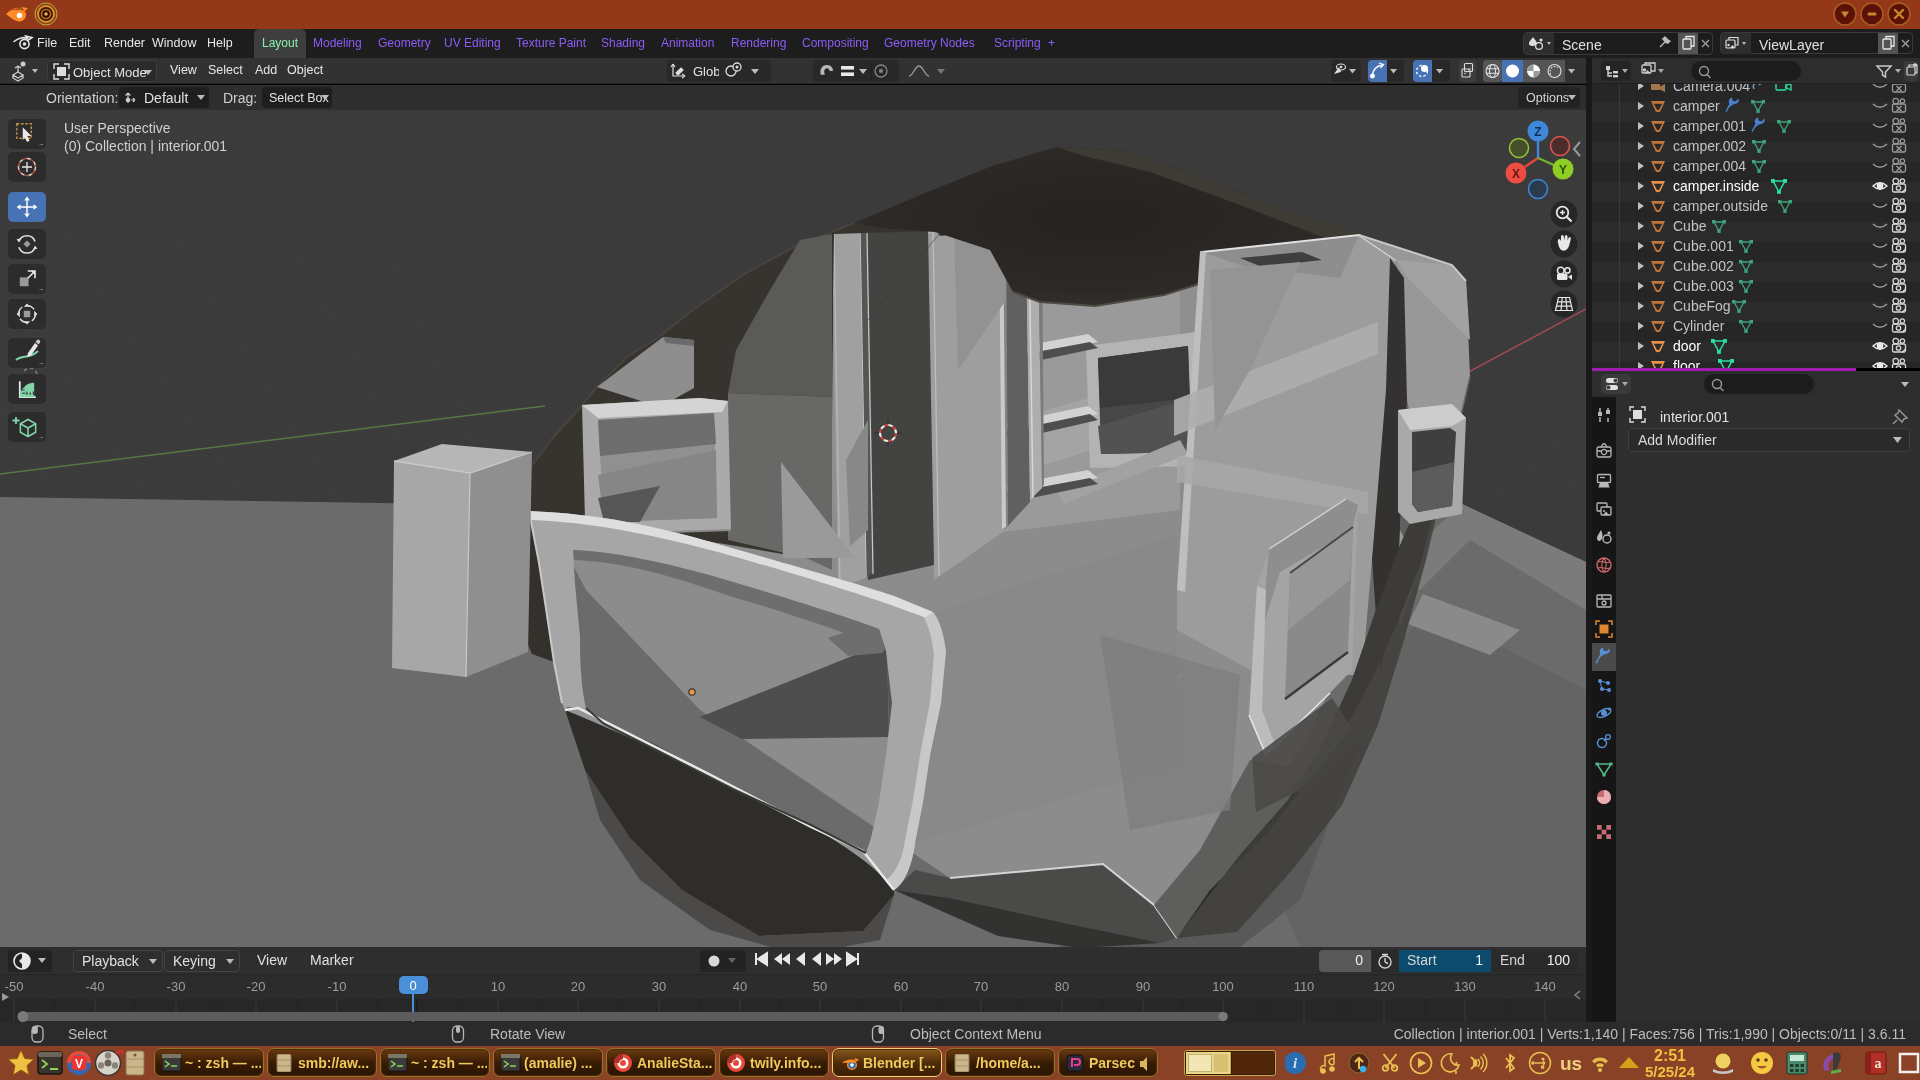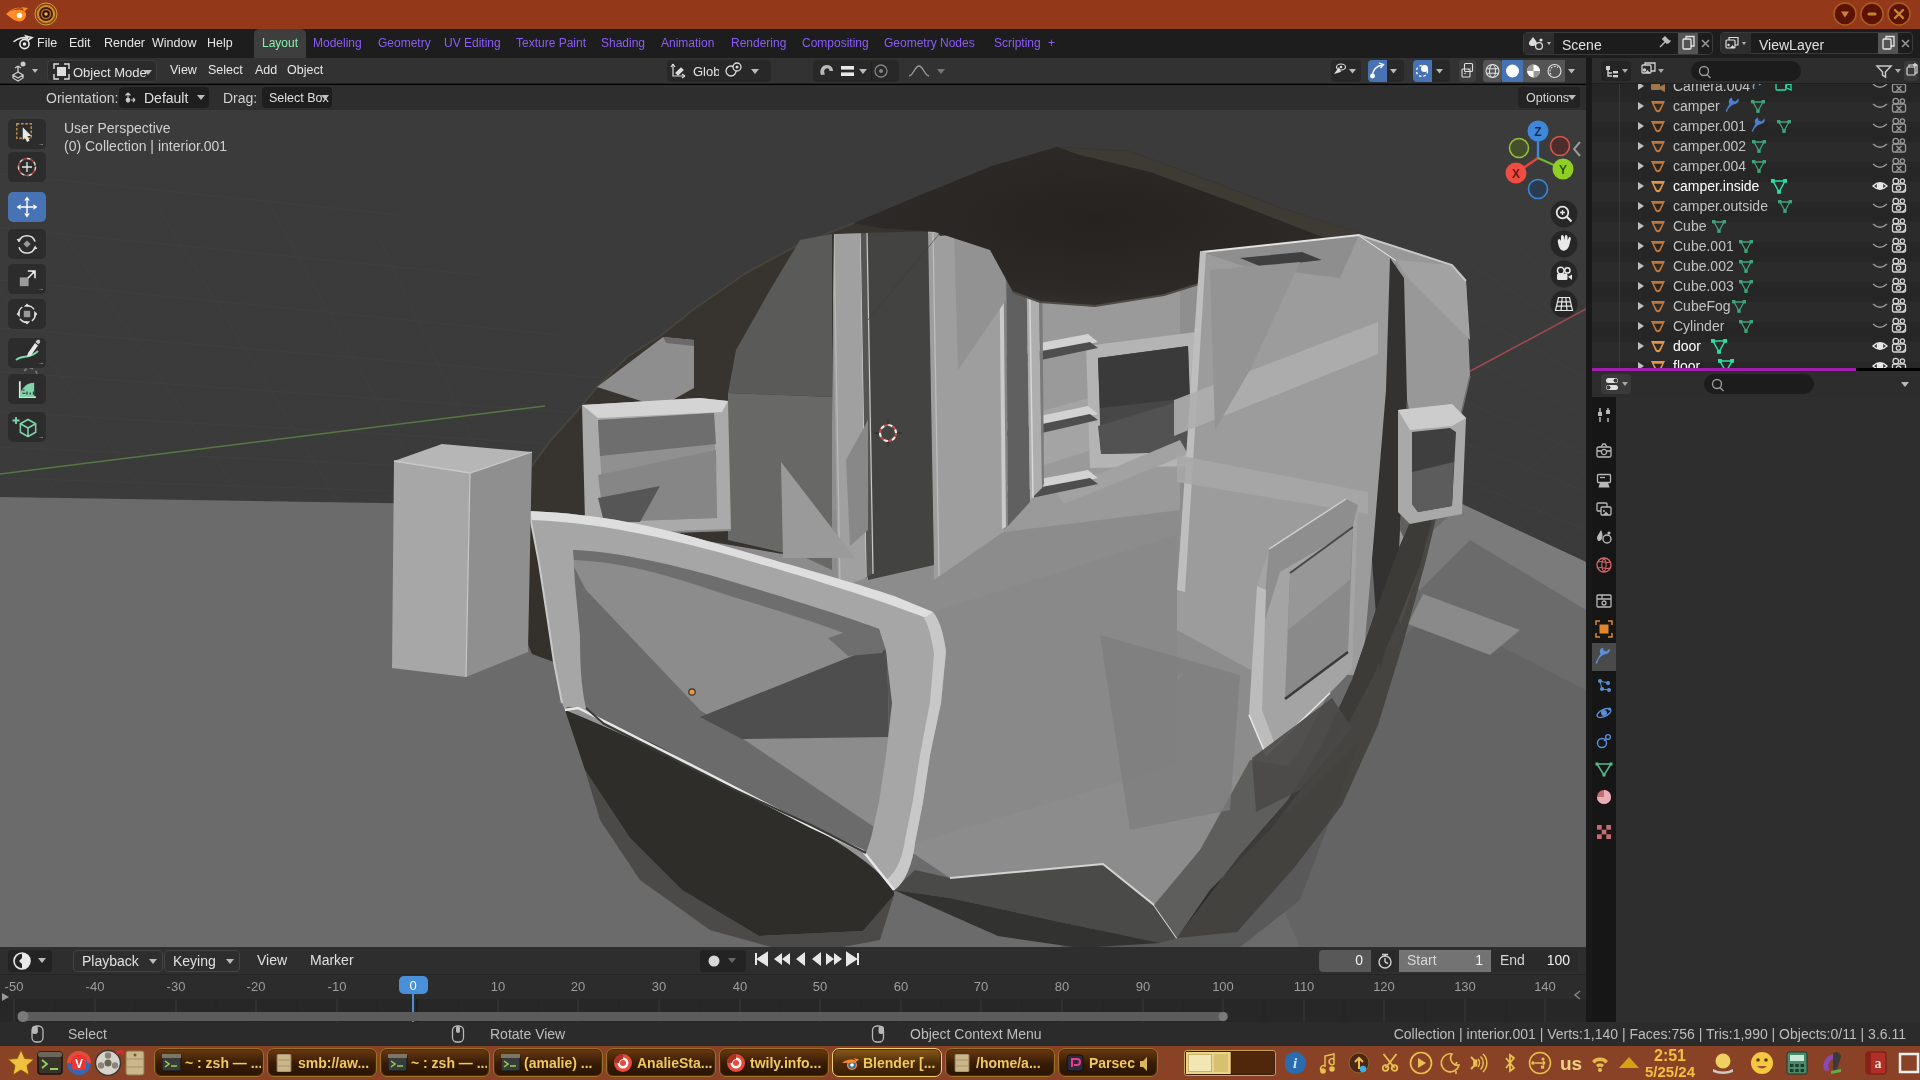--- a/index.html
+++ b/index.html
@@ -942,20 +942,38 @@
         </g>
       <g transform="translate(12,435)" fill="#c66a73">
           <rect x="-7" y="-7" width="4.7" height="4.7"></rect>
           <rect x="2.3" y="-7" width="4.7" height="4.7"></rect>
           <rect x="-2.3" y="-2.3" width="4.7" height="4.7"></rect>
           <rect x="-7" y="2.3" width="4.7" height="4.7"></rect>
           <rect x="2.3" y="2.3" width="4.7" height="4.7"></rect>
         </g>
     </svg>
   </div>
+  <div style="position:absolute;left:24px;top:26px;width:304px;height:625px;background:#2e2e2e;">
+    <svg width="26" height="26" style="position:absolute;left:12px;top:8px">
+        <rect x="5" y="5" width="9" height="9" fill="#ddd"></rect>
+        <g stroke="#ddd" stroke-width="1.4" fill="none">
+          <path d="M 2,6 v -4 h 4 M 13,2 h 4 v 4 M 17,13 v 4 h -4 M 6,17 h -4 v -4"></path>
+        </g>
+      </svg>
+    <span style="position:absolute;left:44px;top:12px;font-size:14px;color:#e2e2e2;">interior.001</span>
+    <svg width="20" height="20" style="position:absolute;right:10px;top:10px">
+        <path d="M 7,13 L 3,17 M 9,3 l 8,8 -3,1 -2,3 -7,-7 3,-2 z" stroke="#909090" stroke-width="1.5" fill="none"></path>
+      </svg>
+    <div style="position:absolute;left:12px;top:31px;width:282px;height:24px;background:#2a2a2a;border:1px solid #404040;border-radius:4px;">
+      <span style="position:absolute;left:9px;top:3px;font-size:14px;color:#dadada;">Add Modifier</span>
+      <svg width="14" height="22" style="position:absolute;right:4px;top:0">
+          <path d="M 2,8 l 9,0 -4.5,6 z" fill="#bbb"></path>
+        </svg>
+    </div>
+  </div>
 </div>
 <div id="timeline">
   <div style="position:absolute;left:0;top:0;width:1586px;height:28px;background:#2e2e2e;border-bottom:1px solid #252525;">
     <div style="position:absolute;left:8px;top:3px;width:44px;height:22px;background:#232323;border-radius:4px;">
       <svg width="44" height="22">
           <circle cx="14" cy="11" r="8" fill="#e8e8e8"></circle>
           <path d="M 14,3 A 8,8 0 0 0 14,19 L 14,14 11,11 14,8 Z" fill="#232323"></path>
           <circle cx="14" cy="11" r="8" fill="none" stroke="#e8e8e8" stroke-width="1.6"></circle>
           <path d="M 30,8 l 8,0 -4,5 z" fill="#bbb"></path>
         </svg>
@@ -992,21 +1010,21 @@
     </svg>
     <div style="position:absolute;left:1319px;top:3px;width:52px;height:22px;background:#585858;border-radius:4px 0 0 4px;text-align:right;">
       <span style="position:absolute;right:8px;top:2px;font-size:14px;color:#f0f0f0;">0</span>
     </div>
     <div style="position:absolute;left:1372px;top:3px;width:26px;height:22px;background:#2a2a2a;border-radius:0;">
       <svg width="26" height="22">
           <circle cx="13" cy="12" r="6" fill="none" stroke="#d0d0d0" stroke-width="1.4"></circle>
           <path d="M 13,12 V 8 M 13,12 L 16,13.5 M 10,4.5 h 6 M 13,4.5 v 2" stroke="#d0d0d0" stroke-width="1.4" fill="none"></path>
         </svg>
     </div>
-    <div style="position:absolute;left:1399px;top:3px;width:92px;height:22px;background:#737373;">
+    <div style="position:absolute;left:1399px;top:3px;width:92px;height:22px;background:#0c4a6e;">
       <span style="position:absolute;left:8px;top:2px;font-size:14px;color:#d5d5d5;">Start</span>
       <span style="position:absolute;right:8px;top:2px;font-size:14px;color:#f0f0f0;">1</span>
     </div>
     <div style="position:absolute;left:1492px;top:3px;width:86px;height:22px;background:#2a2a2a;border-radius:0 4px 4px 0;">
       <span style="position:absolute;left:8px;top:2px;font-size:14px;color:#d5d5d5;">End</span>
       <span style="position:absolute;right:8px;top:2px;font-size:14px;color:#f0f0f0;">100</span>
     </div>
   </div>
   <div id="ruler" style="position:absolute;left:0;top:28px;width:1586px;height:47px;background:#2b2b2b;overflow:hidden;">
     <svg width="1586" height="47">

